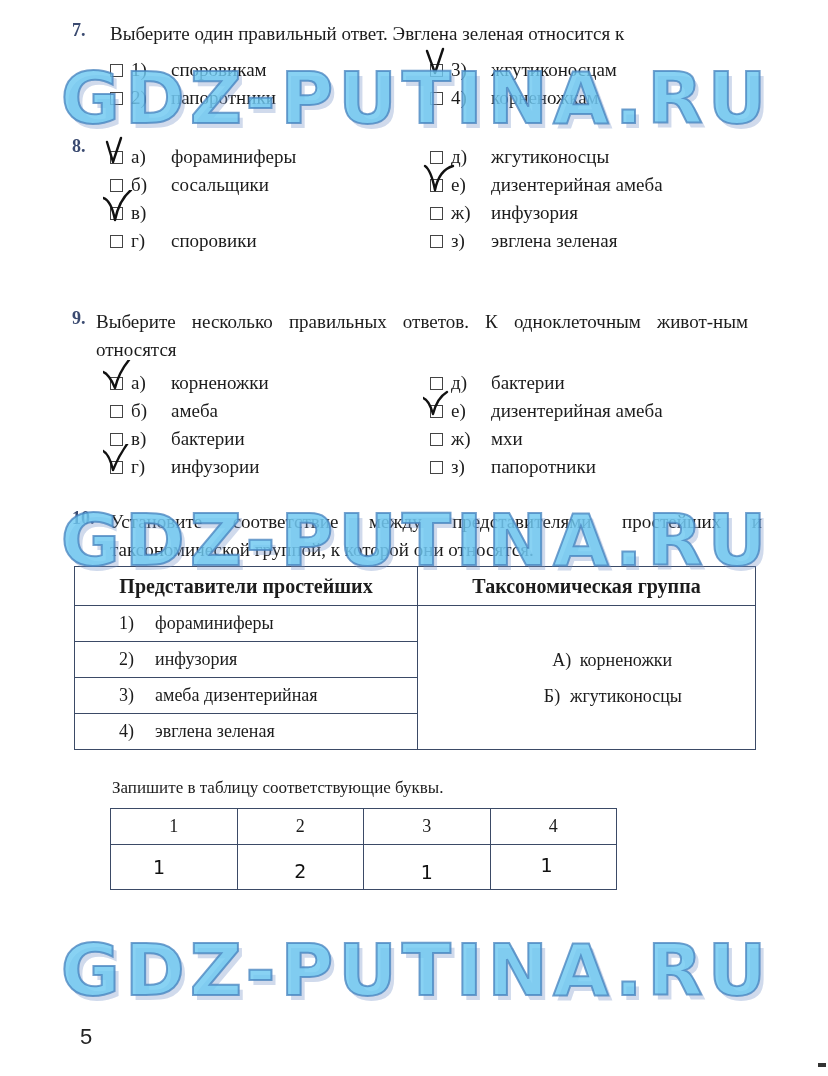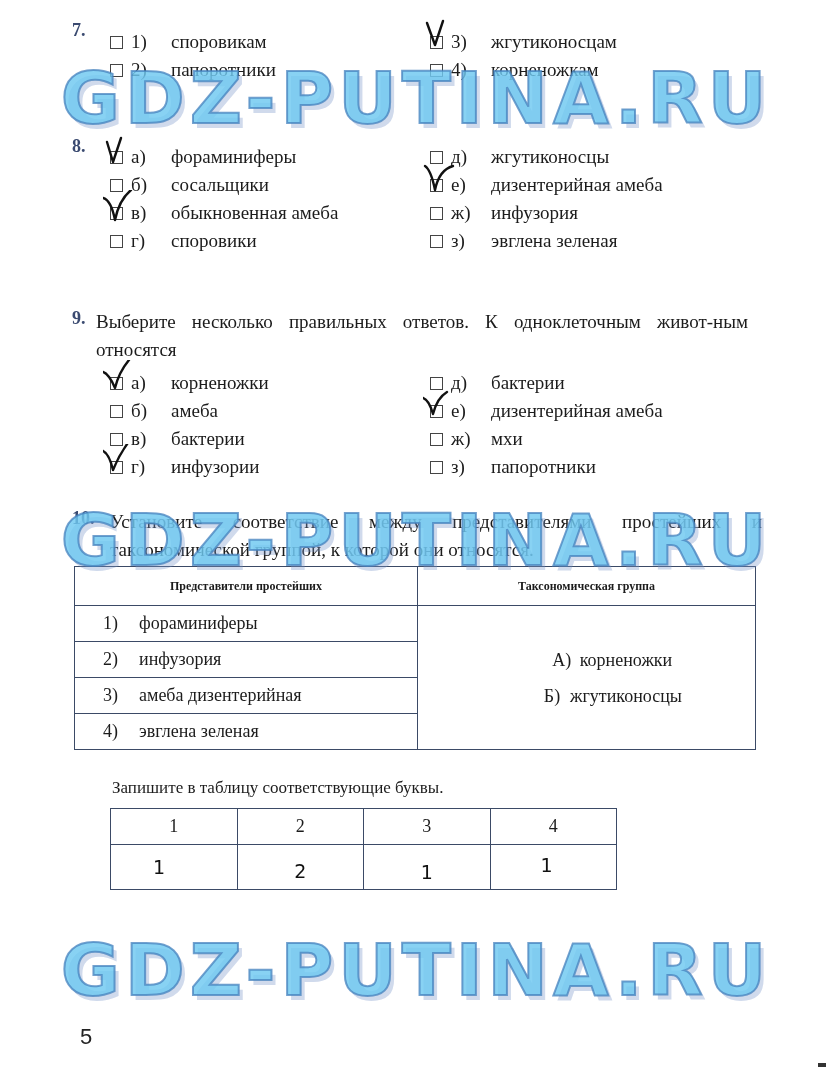--- a/index.html
+++ b/index.html
@@ -33,22 +33,22 @@
   }
   .check path { stroke: #111; stroke-width: 2.4; fill: none; stroke-linecap: round; stroke-linejoin: round; }
 
   
   table { border-collapse: collapse; }
   .match {
     position: absolute; left: 74px; top: 566px; width: 682px;
     font-size: 18px;
   }
   .match td, .match th { border: 1.5px solid #3b4a66; }
-  .match th { font-weight: bold; height: 36px; font-size: 12px; }
-  .match td.left { height: 33px; padding-left: 28px; }
+  .match th { font-weight: bold; height: 36px; font-size: 20px; }
+  .match td.left { height: 33px; padding-left: 44px; }
   .match td.left .n { display: inline-block; width: 36px; }
   .match td.right { vertical-align: middle; padding-left: 44px; text-align: center; }
   .grp { height: 36px; line-height: 36px; }
   .grp .n { display: inline-block; width: 36px; }
 
   .instr { position: absolute; left: 112px; top: 778px; font-size: 17px; }
   .answers {
     position: absolute; left: 110px; top: 808px; width: 507px; font-size: 18px;
   }
   .answers td { border: 1.5px solid #3b4a66; text-align: center; width: 25%; height: 33px; }
@@ -74,20 +74,21 @@
   .wm2 { top: 500px; }
   .wm3 { top: 930px; }
 
   .speck { position: absolute; left: 818px; top: 1063px; width: 8px; height: 4px; background: #333; }
 </style>
 </head>
 <body>
 
 <div class="q" style="top:20px;">
   <span class="qnum">7.</span>
+  <div class="qtext">Выберите один правильный ответ. Эвглена зеленая относится к</div>
   <div class="opts" style="height:60px;">
     <div class="opt" style="left:0;top:8px;">
       <span class="box"></span>
       <span class="letter">1)</span>
       <span>споровикам</span>
     </div>
     <div class="opt" style="left:0;top:36px;">
       <span class="box"></span>
       <span class="letter">2)</span>
       <span>папоротники</span>
@@ -126,21 +127,20 @@
       <span class="letter">б)</span>
       <span>сосальщики</span>
     </div>
     <div class="opt" style="left:0;top:63px;">
       <span class="box">
         <svg class="check" viewBox="0 0 34 34">
             <path d="M0 8 Q8 10 12 30 Q16 10 28 0"></path>
           </svg>
       </span>
       <span class="letter">в)</span>
-      <span>обыкновенная амеба</span>
     </div>
     <div class="opt" style="left:0;top:91px;">
       <span class="box"></span>
       <span class="letter">г)</span>
       <span>споровики</span>
     </div>
     <div class="opt" style="left:320px;top:7px;">
       <span class="box"></span>
       <span class="letter">д)</span>
       <span>жгутиконосцы</span>

